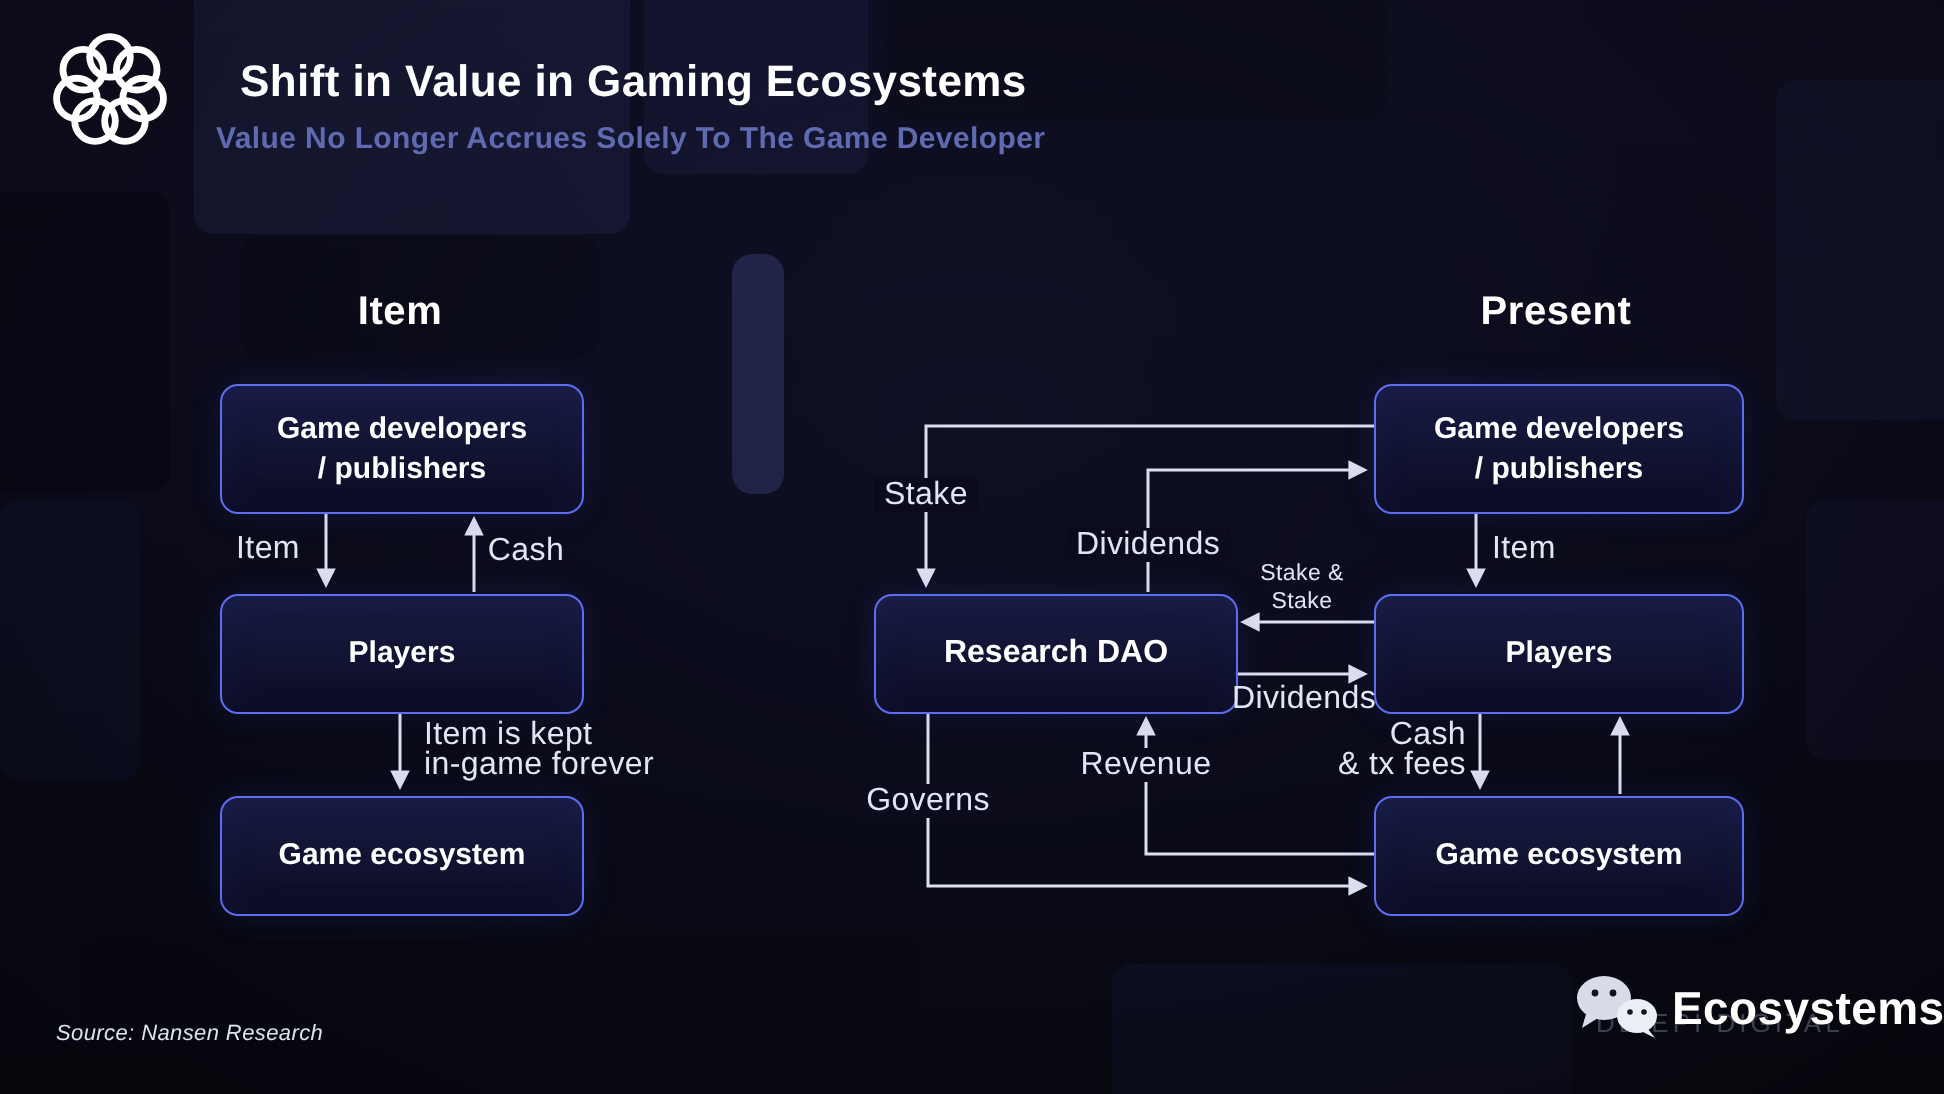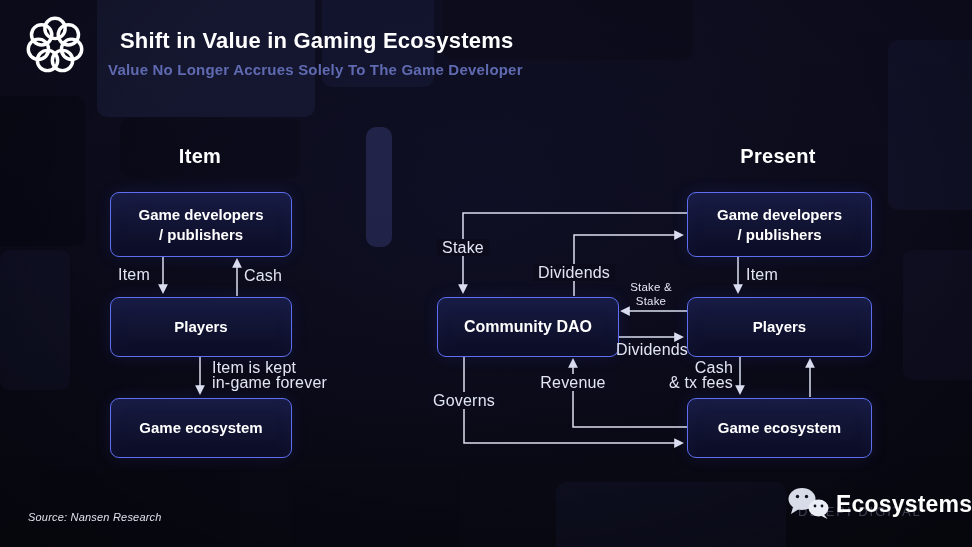--- a/index.html
+++ b/index.html
@@ -149,21 +149,21 @@
     <div>in-game forever</div>
   </div>
 
   <div class="node" style="left:687px;top:192px;width:183px;height:63px;">
     <div>
       <div>Game developers</div>
       <div>/ publishers</div>
     </div>
   </div>
   <div class="node" style="left:437px;top:297px;width:180px;height:58px;font-size:16px;">
-    <div>Community DAO</div>
+    <div>Research DAO</div>
   </div>
   <div class="node" style="left:687px;top:297px;width:183px;height:58px;">
     <div>Players</div>
   </div>
   <div class="node" style="left:687px;top:398px;width:183px;height:58px;">
     <div>Game ecosystem</div>
   </div>
 
   <div class="flow-label centered masked" style="left:463px;top:239px;">Stake</div>
   <div class="flow-label centered masked" style="left:574px;top:264px;">Dividends</div>

